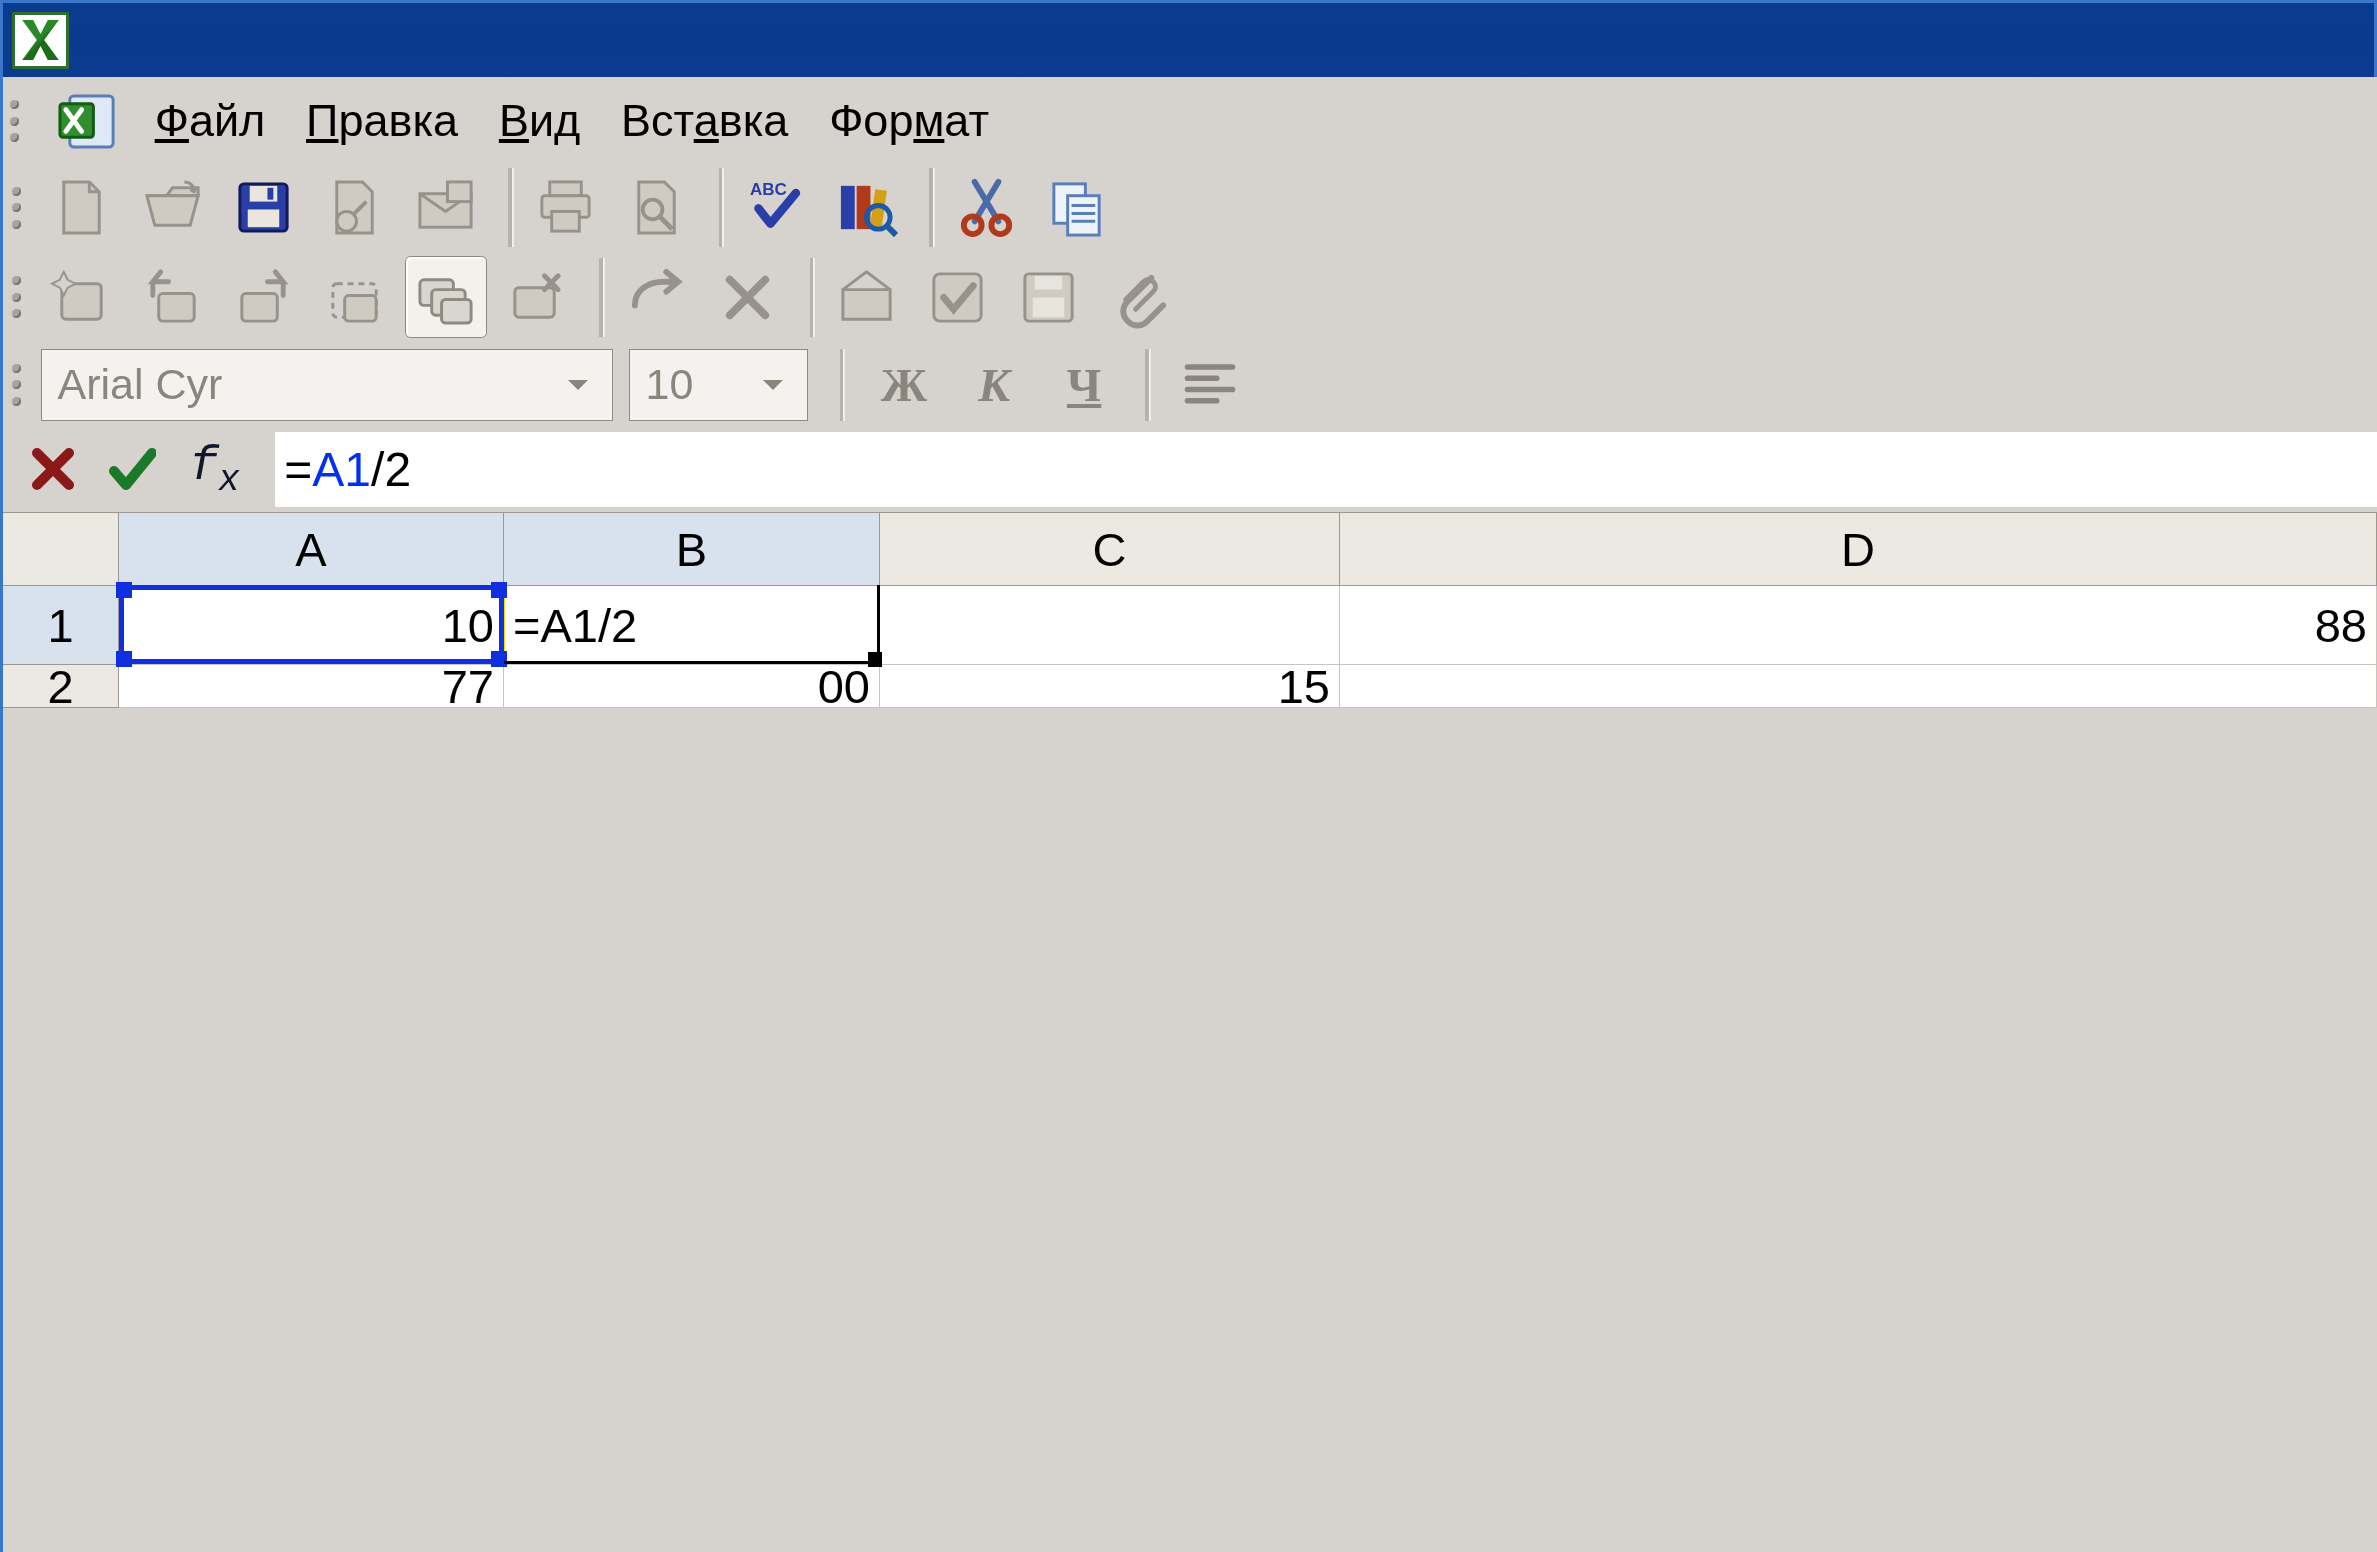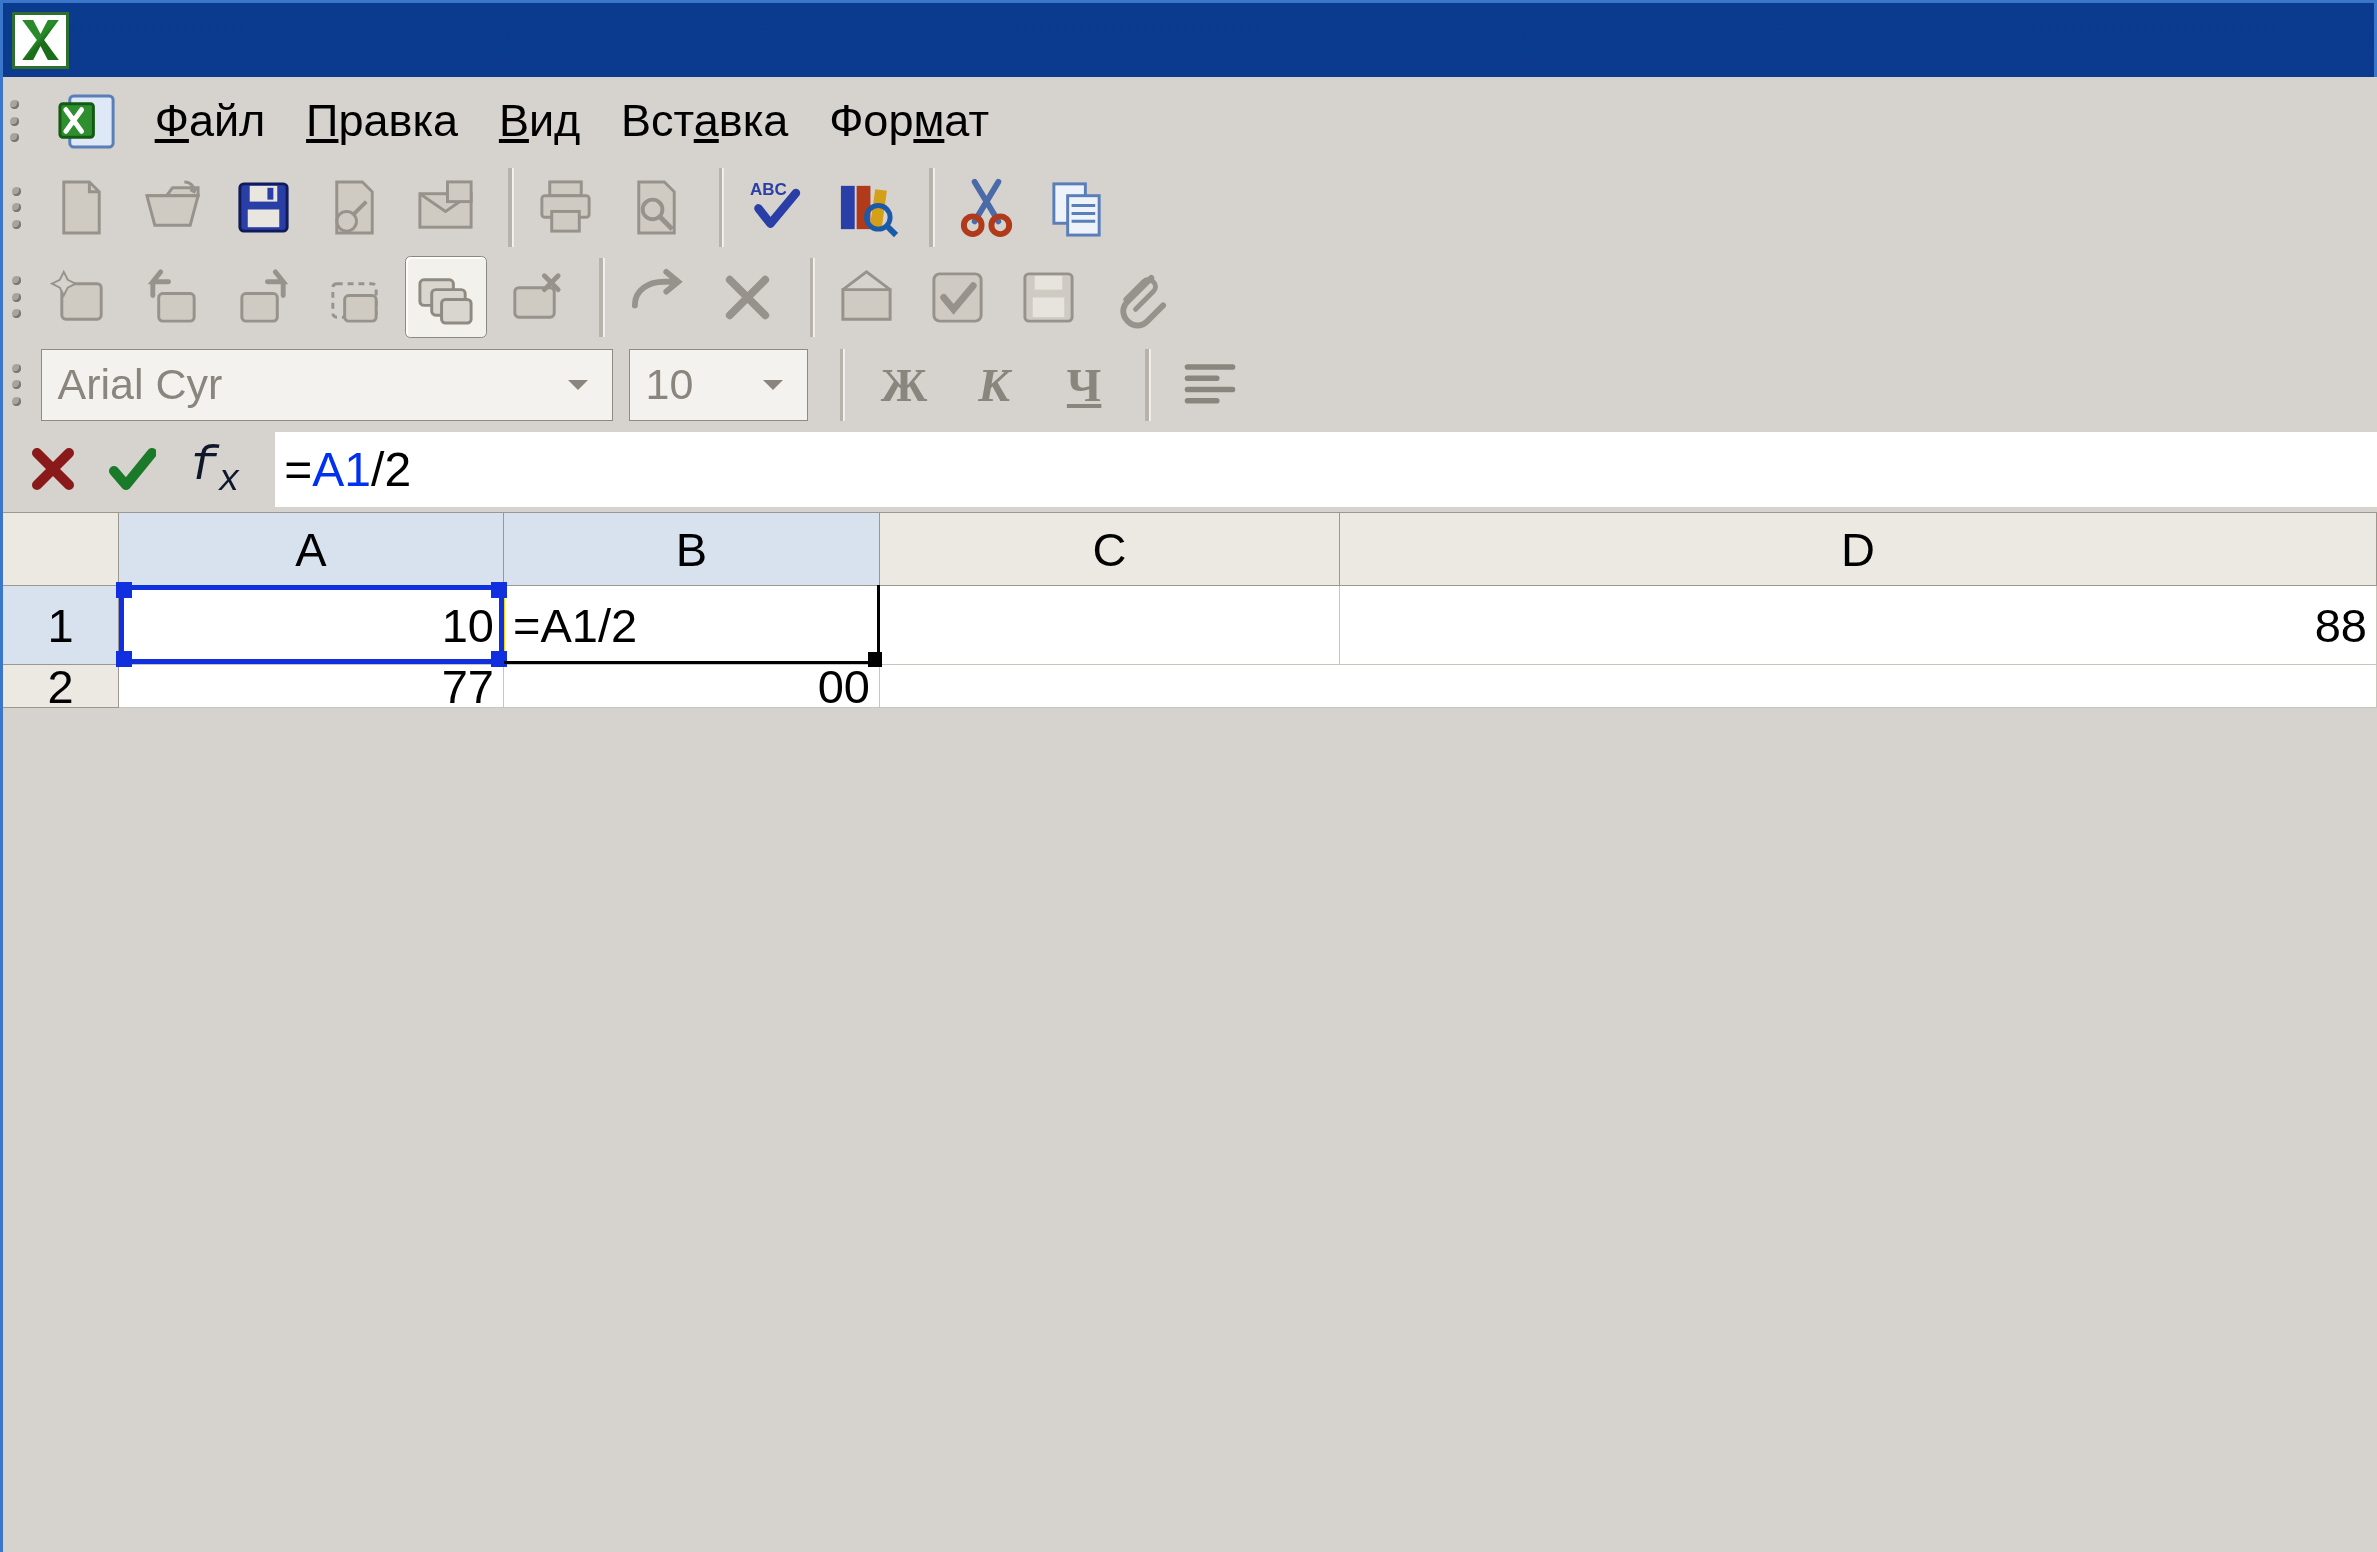--- a/index.html
+++ b/index.html
@@ -517,20 +517,21 @@
         <div class="row-hdr">1</div>
         <div class="cell right colA">10</div>
         <div class="cell left colB">=A1/2</div>
         <div class="cell right colC"></div>
         <div class="cell right colD">88</div>
       </div>
       <div class="data-row" style="height:43px; overflow:hidden;">
         <div class="row-hdr dim" style="height:43px;">2</div>
         <div class="cell right colA" style="height:43px;">77</div>
         <div class="cell right colB" style="height:43px;">00</div>
+        <div class="cell right colC" style="height:43px;">15</div>
         <div class="cell right colD" style="height:43px;"></div>
       </div>
     </div>
 
     <div class="sel-a1" style="left:116px; top:73px; width:385px; height:79px;">
       <div class="handle" style="left:-8px; top:-8px;"></div>
       <div class="handle" style="right:-8px; top:-8px;"></div>
       <div class="handle" style="left:-8px; bottom:-8px;"></div>
       <div class="handle" style="right:-8px; bottom:-8px;"></div>
     </div>

